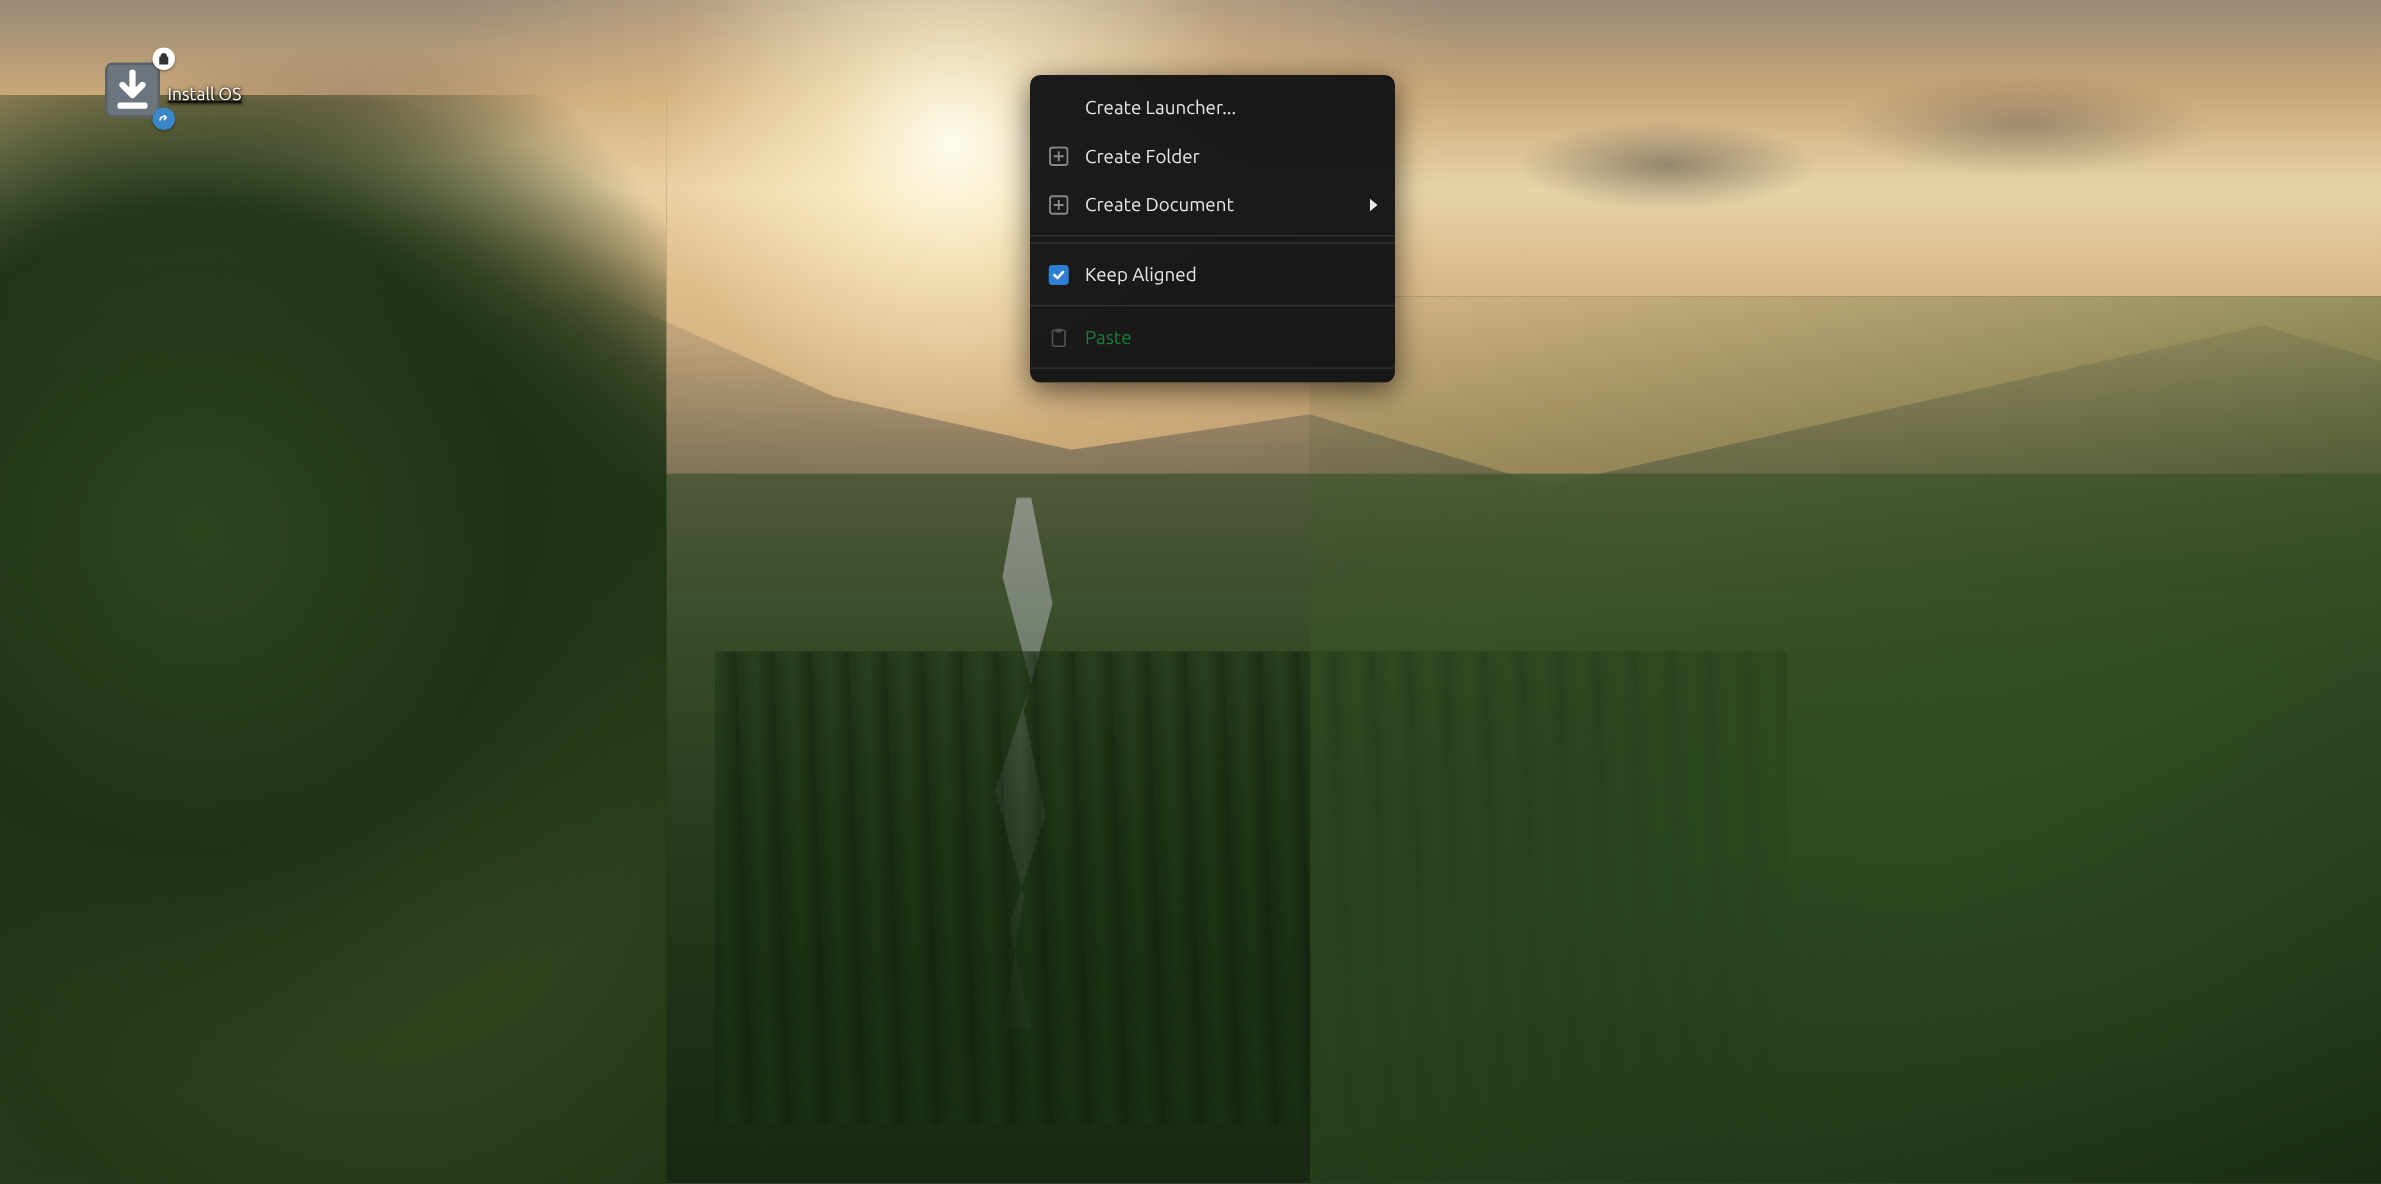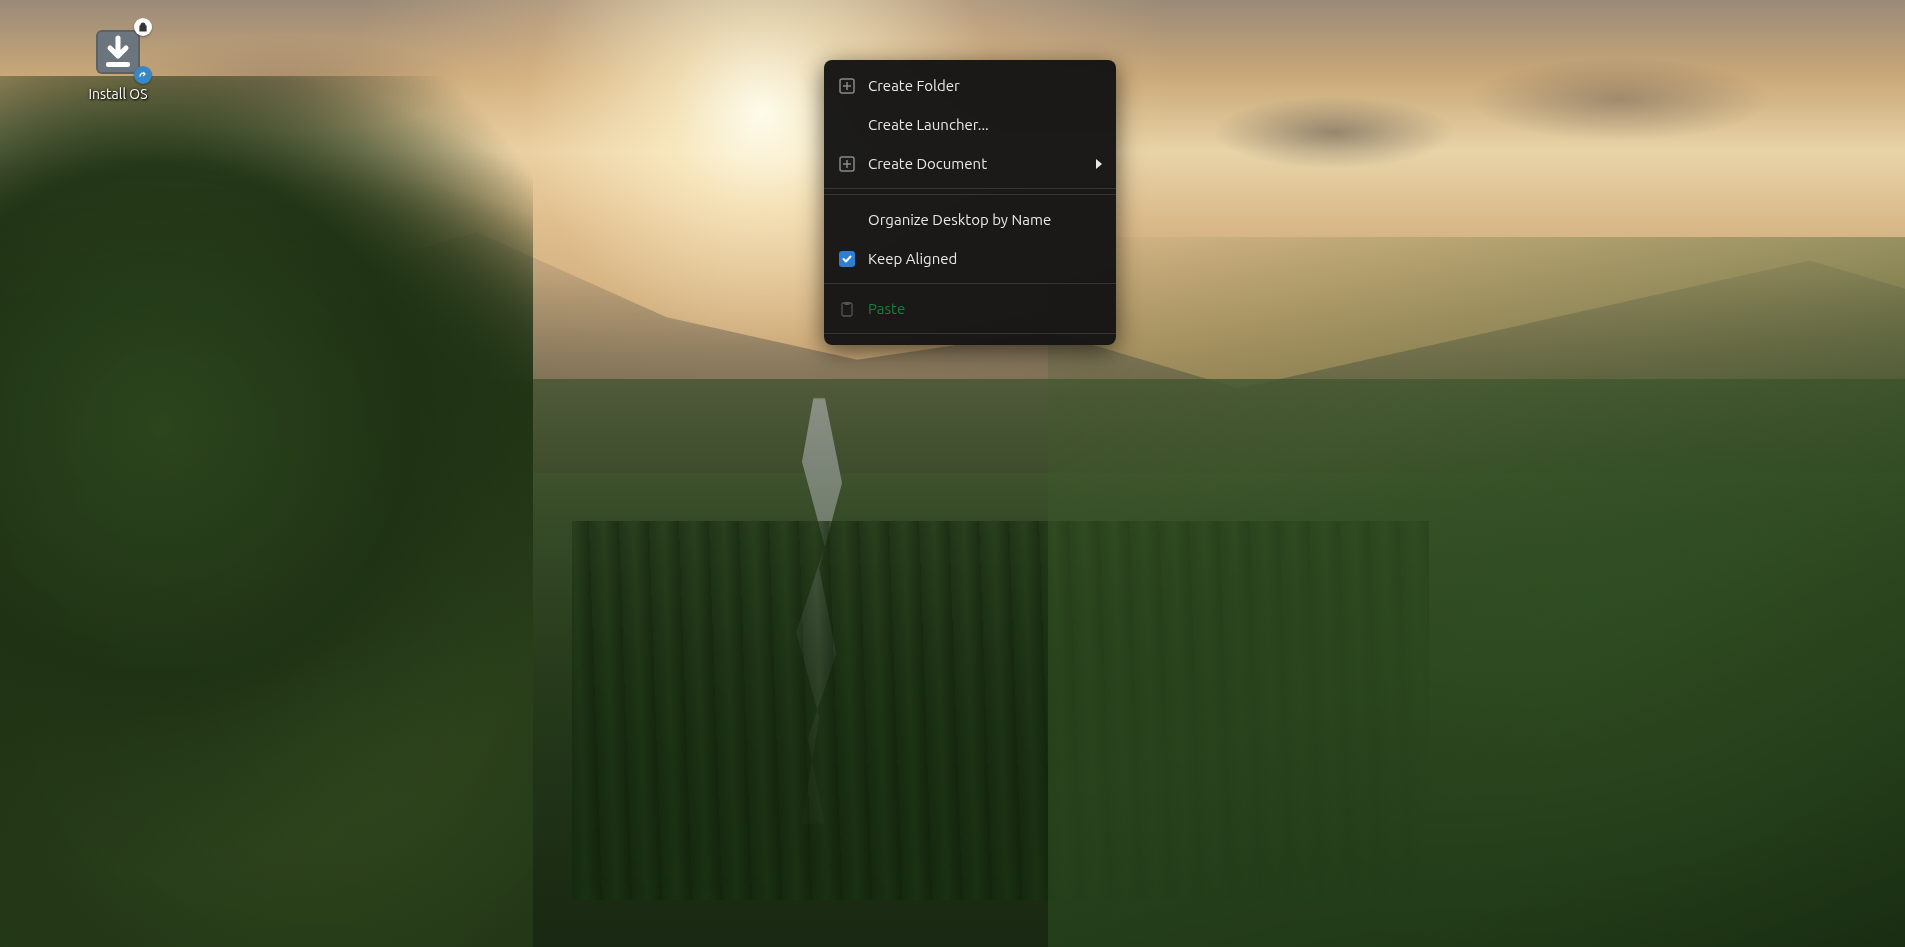--- a/index.html
+++ b/index.html
@@ -101,27 +101,28 @@
       height: 40%;
       background:
         repeating-linear-gradient(88deg, rgba(20,40,15,0.6) 0px, rgba(30,55,22,0.5) 15px, rgba(18,35,12,0.7) 30px),
         linear-gradient(to bottom, transparent, rgba(22,42,16,0.9));
       filter: blur(0.5px);
     }
 
     
     .desktop-icon {
       position: absolute;
-      top: 24px;
+      top: 44px;
       left: 78px;
       width: 80px;
       display: flex;
-      flex-direction: column;
+      flex-direction: row;
       align-items: center;
       cursor: pointer;
+      text-decoration: underline;
     }
     .icon-box {
       width: 56px;
       height: 56px;
       position: relative;
     }
     .install-svg {
       width: 56px;
       height: 56px;
     }
@@ -255,54 +256,50 @@
         <path d="M2 6 a3 3 0 0 1 5 -2 M7 4 l-1.5 -1.5 M7 4 l-1.5 1.5" stroke="#fff" stroke-width="1.3" fill="none" stroke-linecap="round"></path>
       </svg>
     </div>
   </div>
   <div class="icon-label">Install OS</div>
 </div>
 
 <div class="context-menu">
 
   <div class="menu-item">
-    <span class="menu-icon">
-      <svg width="16" height="16" viewBox="0 0 16 16">
-        <rect x="1" y="1" width="14" height="14" rx="2" fill="none" stroke="#888" stroke-width="1.5"></rect>
-        <path d="M8 4 v8 M4 8 h8" stroke="#888" stroke-width="1.5"></path>
-      </svg>
-    </span>
-    <span class="menu-label">Create Folder</span>
-  </div>
-
-  <div class="menu-item">
     <span class="menu-icon spacer"></span>
     <span class="menu-label">Create Launcher...</span>
   </div>
 
   <div class="menu-item">
     <span class="menu-icon">
       <svg width="16" height="16" viewBox="0 0 16 16">
         <rect x="1" y="1" width="14" height="14" rx="2" fill="none" stroke="#888" stroke-width="1.5"></rect>
         <path d="M8 4 v8 M4 8 h8" stroke="#888" stroke-width="1.5"></path>
       </svg>
     </span>
+    <span class="menu-label">Create Folder</span>
+  </div>
+
+  <div class="menu-item">
+    <span class="menu-icon">
+      <svg width="16" height="16" viewBox="0 0 16 16">
+        <rect x="1" y="1" width="14" height="14" rx="2" fill="none" stroke="#888" stroke-width="1.5"></rect>
+        <path d="M8 4 v8 M4 8 h8" stroke="#888" stroke-width="1.5"></path>
+      </svg>
+    </span>
     <span class="menu-label">Create Document</span>
     <span class="submenu-arrow"></span>
   </div>
 
   <div class="separator"></div>
 
 
   <div class="separator"></div>
 
-  <div class="menu-item">
-    <span class="menu-icon spacer"></span>
-    <span class="menu-label">Organize Desktop by Name</span>
-  </div>
 
   <div class="menu-item">
     <span class="menu-icon">
       <span class="checkbox">
         <svg width="12" height="12" viewBox="0 0 12 12">
           <path d="M2.5 6 l2.5 2.5 l4.5 -5" stroke="#fff" stroke-width="2" fill="none" stroke-linecap="round" stroke-linejoin="round"></path>
         </svg>
       </span>
     </span>
     <span class="menu-label">Keep Aligned</span>

